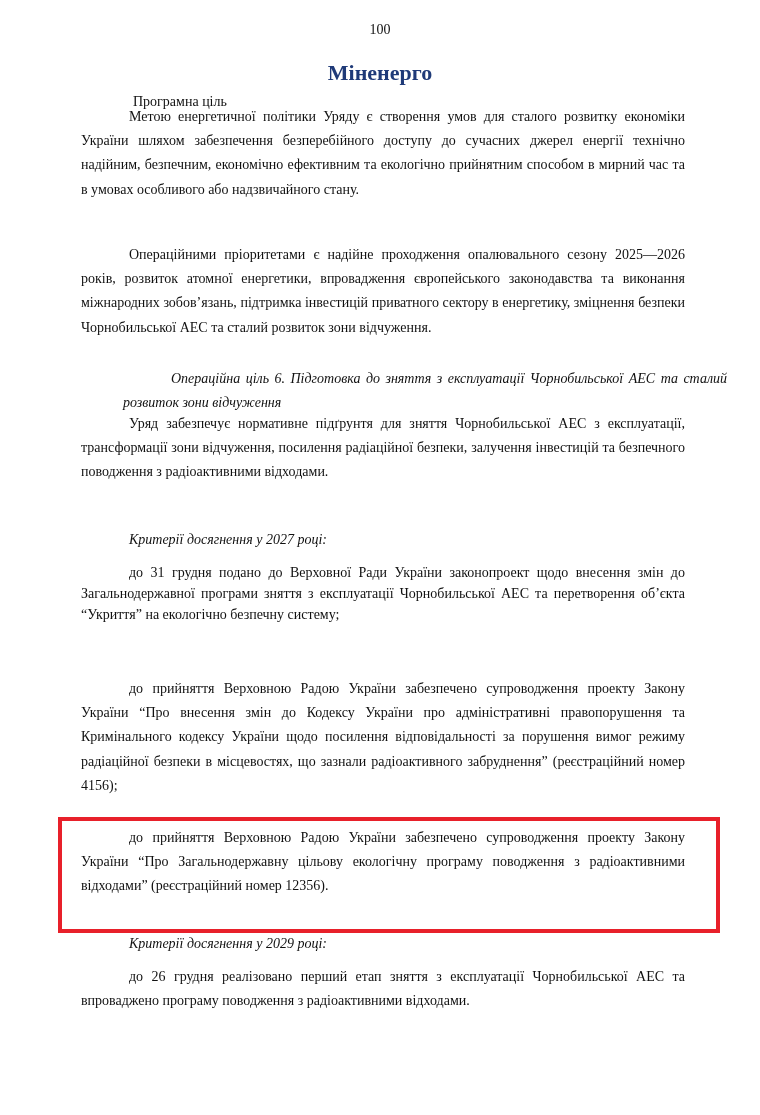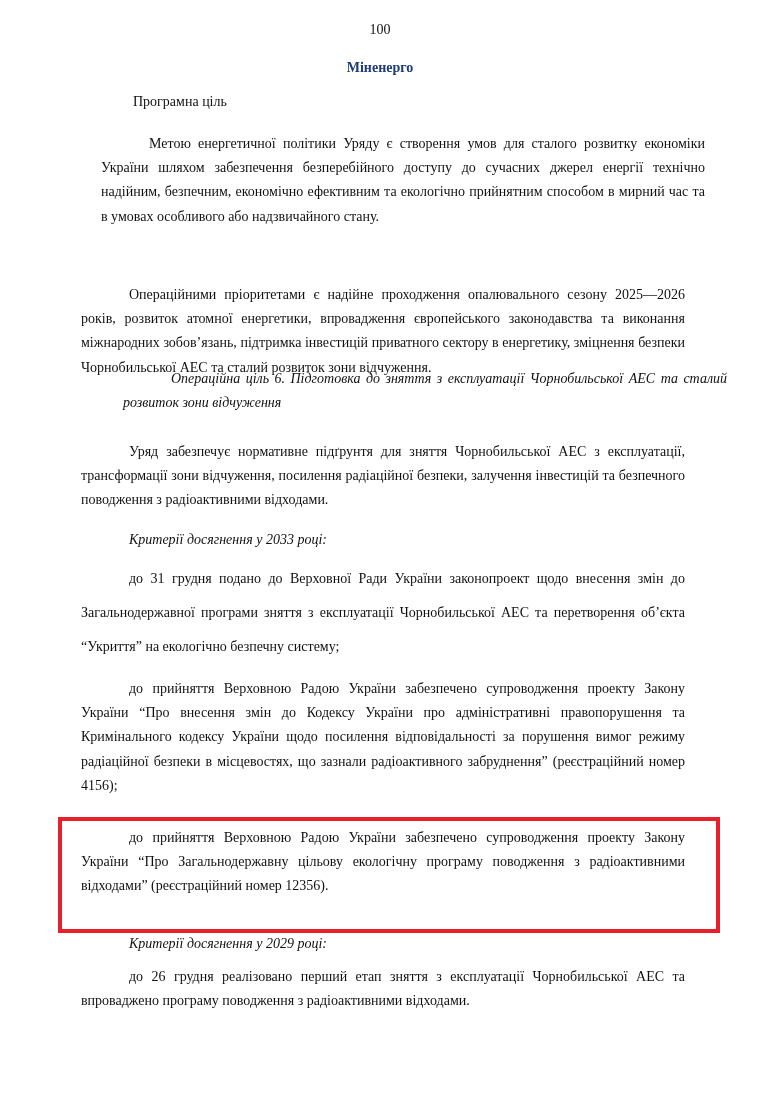--- a/index.html
+++ b/index.html
@@ -1,58 +1,58 @@
 <!DOCTYPE html>
 <html><head>
 <meta charset="utf-8">
 <style>
   html, body { margin: 0; padding: 0; background: #ffffff; }
   body { width: 760px; height: 1115px; position: relative; overflow: hidden;
          font-family: "Liberation Serif", "DejaVu Serif", serif; color: #111; }
   .page-number { position: absolute; top: 22px; left: 0; width: 760px; text-align: center; font-size: 14px; }
   .ministry { position: absolute; top: 60px; left: 0; width: 760px; text-align: center;
-              font-size: 14px; font-weight: bold; color: #1f3a78; }
+              font-size: 22px; font-weight: bold; color: #1f3a78; }
   .block { position: absolute; left: 81px; width: 604px; font-size: 14px; line-height: 24.2px; text-align: justify; }
   .block p { margin: 0; }
   .indent { text-indent: 48px; }
   .italic { font-style: italic; }
   .highlight-box { position: absolute; left: 58px; top: 817px; width: 654px; height: 108px;
                    border: 4px solid #e8202a; box-sizing: content-box; }
 </style>
 </head>
 <body>
 
 <div class="page-number">100</div>
 <div class="ministry">Міненерго</div>
 
 <div class="block" style="top:90px;">
   <p style="text-indent:52px;">Програмна ціль</p>
 </div>
 
-<div class="block" style="top:132px;margin-left:20px;">
+<div class="block" style="top:105px;">
   <p class="indent">Метою енергетичної політики Уряду є створення умов для сталого розвитку економіки України шляхом забезпечення безперебійного доступу до сучасних джерел енергії технічно надійним, безпечним, економічно ефективним та екологічно прийнятним способом в мирний час та в умовах особливого або надзвичайного стану.</p>
 </div>
 
-<div class="block" style="top:243px;margin-top:40px;">
+<div class="block" style="top:243px;">
   <p class="indent">Операційними пріоритетами є надійне проходження опалювального сезону 2025—2026 років, розвиток атомної енергетики, впровадження європейського законодавства та виконання міжнародних зобов’язань, підтримка інвестицій приватного сектору в енергетику, зміцнення безпеки Чорнобильської АЕС та сталий розвиток зони відчуження.</p>
 </div>
 
 <div class="block" style="top:367px;margin-left:42px;">
   <p class="indent italic">Операційна ціль 6. Підготовка до зняття з експлуатації Чорнобильської АЕС та сталий розвиток зони відчуження</p>
 </div>
 
-<div class="block" style="top:440px;">
+<div class="block" style="top:412px;">
   <p class="indent">Уряд забезпечує нормативне підґрунтя для зняття Чорнобильської АЕС з експлуатації, трансформації зони відчуження, посилення радіаційної безпеки, залучення інвестицій та безпечного поводження з радіоактивними відходами.</p>
 </div>
 
 <div class="block" style="top:528px;">
-  <p class="indent italic">Критерії досягнення у 2033 році:</p>
+  <p class="indent italic">Критерії досягнення у 2027 році:</p>
 </div>
 
-<div class="block" style="top:562px; line-height:34px;">
+<div class="block" style="top:562px; line-height:21px;">
   <p class="indent">до 31 грудня подано до Верховної Ради України законопроект щодо внесення змін до Загальнодержавної програми зняття з експлуатації Чорнобильської АЕС та перетворення об’єкта “Укриття” на екологічно безпечну систему;</p>
 </div>
 
 <div class="block" style="top:677px;">
   <p class="indent">до прийняття Верховною Радою України забезпечено супроводження проекту Закону України “Про внесення змін до Кодексу України про адміністративні правопорушення та Кримінального кодексу України щодо посилення відповідальності за порушення вимог режиму радіаційної безпеки в місцевостях, що зазнали радіоактивного забруднення” (реєстраційний номер 4156);</p>
 </div>
 
 <div class="highlight-box"></div>
 
 <div class="block" style="top:826px;">

